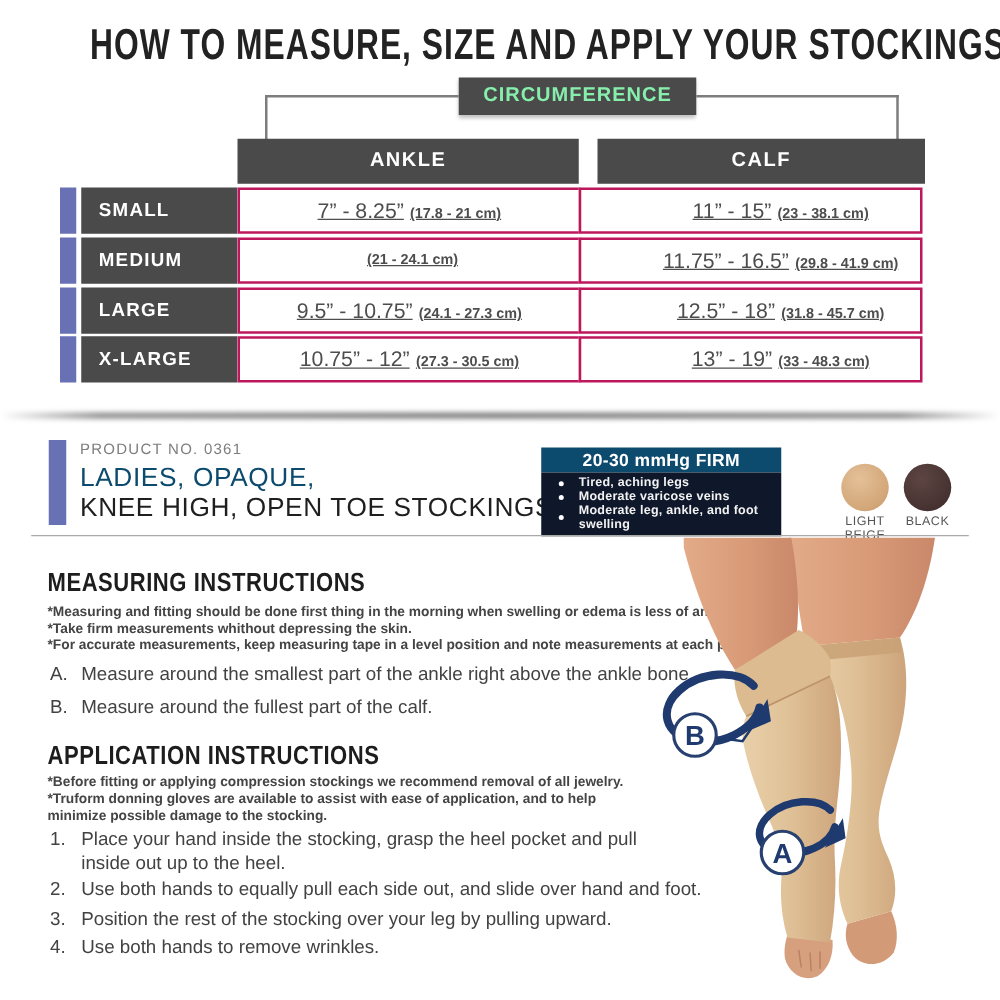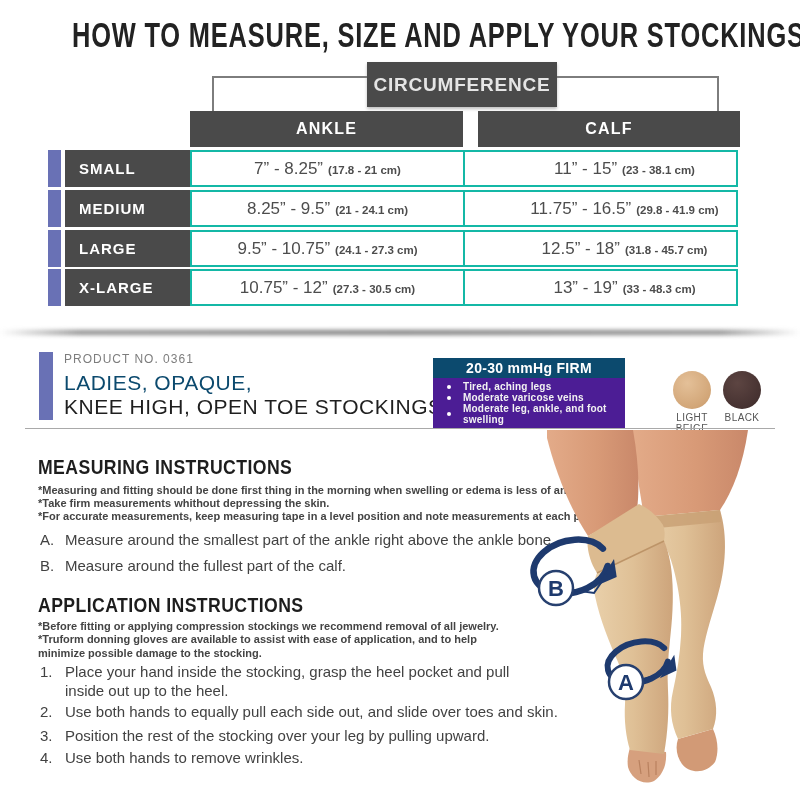--- a/index.html
+++ b/index.html
@@ -9,22 +9,22 @@
     font-family:"Liberation Sans", sans-serif; color:#3f3f3f;
   }
   
   .main-title {
     position:absolute; top:16px; left:0; width:800px; text-align:center;
     font-size:31px; font-weight:600; color:#222; letter-spacing:1px; white-space:nowrap;
     transform:scale(0.82,1.12); transform-origin:center top;
   }
   
   .circ-box {
-    position:absolute; left:367px; top:62px; width:190px; height:45px;
-    background:#4a4a4a; color:#e5e5e5; font-size:19px; font-weight:700; letter-spacing:.8px;
+    position:absolute; left:367px; top:62px; width:190px; height:30px;
+    background:#4a4a4a; color:#86efac; font-size:16px; font-weight:700; letter-spacing:.8px;
     display:flex; align-items:center; justify-content:center;
     box-shadow:0 2px 3px rgba(0,0,0,.25);
   }
   .bracket { position:absolute; background:#7d7d7d; }
   .bk-h-left  { left:212px; top:76px; width:155px; height:2px; }
   .bk-h-right { left:557px; top:76px; width:162px; height:2px; }
   .bk-v-left  { left:212px; top:76px; width:2px; height:36px; }
   .bk-v-right { left:717px; top:76px; width:2px; height:36px; }
   
   .tbl-header { position:absolute; left:190px; top:111px; width:550px; height:36px; display:flex; gap:15px; }
@@ -34,38 +34,38 @@
   }
   .hcell.ankle { width:273px; } .hcell.calf { flex:1; }
   .size-row { position:absolute; left:48px; width:692px; height:37px; display:flex; }
   .row-bar { width:13px; height:100%; background:#6971b5; }
   .row-gap { width:4px; }
   .row-label {
     width:125px; background:#4a4a4a; color:#fff; display:flex; align-items:center;
     padding-left:14px; font-size:15px; font-weight:600; letter-spacing:1px;
   }
   .cell {
-    width:275px; background:#fff; border:2px solid #14b8a6; color:#4d4d4d;
-    display:flex; align-items:baseline; justify-content:center; line-height:33px; white-space:nowrap;
+    width:275px; background:#fff; border:2px solid #be185d; color:#4d4d4d;
+    display:flex; align-items:baseline; justify-content:center; line-height:33px; white-space:nowrap;text-decoration:underline;
   }
   .cell + .cell { margin-left:-2px;padding-left:48px; }
   .cell .in { font-size:17px; }
   .cell .cm { font-size:11.5px; font-weight:600; margin-left:5px; }
   
   .shadow-div { position:absolute; left:0; top:330px; width:800px; height:5px;
     background:linear-gradient(to right, rgba(120,120,120,0) 0%, #8f8f8f 10%, #7f7f7f 50%, #8f8f8f 90%, rgba(120,120,120,0) 100%);
     filter:blur(2px); }
   
   .prod-bar { position:absolute; left:39px; top:352px; width:14px; height:68px; background:#6971b5; }
   .prod-num { position:absolute; left:64px; top:352px; font-size:12px; color:#7d7d7d; letter-spacing:1px; font-weight:400; }
   .prod-n1  { position:absolute; left:64px; top:371px; font-size:21px; color:#0c4a6e; letter-spacing:.5px; font-weight:500; }
   .prod-n2  { position:absolute; left:64px; top:395px; font-size:21px; color:#1f1f1f; letter-spacing:.5px; font-weight:500; }
   .mmhg { position:absolute; left:433px; top:358px; width:192px; }
   .mmhg-head { background:#0c4a6e; color:#fff; text-align:center; font-size:14px; font-weight:700; height:20px; line-height:20px; letter-spacing:.3px; }
-  .mmhg-body { background:#4c1d95; padding:3px 0 4px 0; }
+  .mmhg-body { background:#0f172a; padding:3px 0 4px 0; }
   .mmhg-item { display:flex; align-items:center; color:#f2f2f2; font-size:10px; font-weight:600; letter-spacing:.2px; line-height:11px; }
   .mmhg-dot { width:4px; height:4px; border-radius:50%; background:#fff; margin:0 12px 0 14px; flex:none; }
   .swatch { position:absolute; width:38px; height:38px; border-radius:50%; top:371px; }
   .swatch.beige { left:673px; background:radial-gradient(circle at 38% 32%, #e4c098, #d2a678 70%, #c29465); }
   .swatch.black { left:723px; background:radial-gradient(circle at 38% 32%, #5d4542, #463231 70%, #372523); }
   .swatch-label { position:absolute; top:412px; font-size:10px; color:#555; letter-spacing:.4px; width:60px; text-align:center; }
   .swatch-label.beige { left:662px; } .swatch-label.black { left:712px; }
   .thin-rule { position:absolute; left:25px; top:428px; width:750px; height:1px; background:#a9a9a9; }
   
   .sec-head { position:absolute; left:38px; font-size:21px; font-weight:600; color:#1d1d1d; letter-spacing:.5px; white-space:nowrap;
@@ -107,21 +107,20 @@
     <div class="cell">
         <span class="in">11” - 15”</span>
         <span class="cm">(23 - 38.1 cm)</span>
       </div>
   </div>
   <div class="size-row" style="top:190px">
     <div class="row-bar"></div>
       <div class="row-gap"></div>
     <div class="row-label">MEDIUM</div>
     <div class="cell">
-        <span class="in">8.25” - 9.5”</span>
         <span class="cm">(21 - 24.1 cm)</span>
       </div>
     <div class="cell">
         <span class="in">11.75” - 16.5”</span>
         <span class="cm">(29.8 - 41.9 cm)</span>
       </div>
   </div>
   <div class="size-row" style="top:230px">
     <div class="row-bar"></div>
       <div class="row-gap"></div>
@@ -196,21 +195,21 @@
 
   <div class="sec-head" style="top:593px">APPLICATION INSTRUCTIONS</div>
   <div class="note nowrap" style="top:620px">*Before fitting or applying compression stockings we recommend removal of all jewelry.</div>
   <div class="note" style="top:633px; width:478px;">*Truform donning gloves are available to assist with ease of application, and to help minimize possible damage to the stocking.</div>
   <div class="step" style="top:662px; width:470px;">
     <span class="lbl">1.</span>
     <span class="txt">Place your hand inside the stocking, grasp the heel pocket and pull inside out up to the heel.</span>
   </div>
   <div class="step snw" style="top:702px">
     <span class="lbl">2.</span>
-    <span class="txt">Use both hands to equally pull each side out, and slide over toes and skin.</span>
+    <span class="txt">Use both hands to equally pull each side out, and slide over hand and foot.</span>
   </div>
   <div class="step snw" style="top:726px">
     <span class="lbl">3.</span>
     <span class="txt">Position the rest of the stocking over your leg by pulling upward.</span>
   </div>
   <div class="step snw" style="top:748px">
     <span class="lbl">4.</span>
     <span class="txt">Use both hands to remove wrinkles.</span>
   </div>
 

